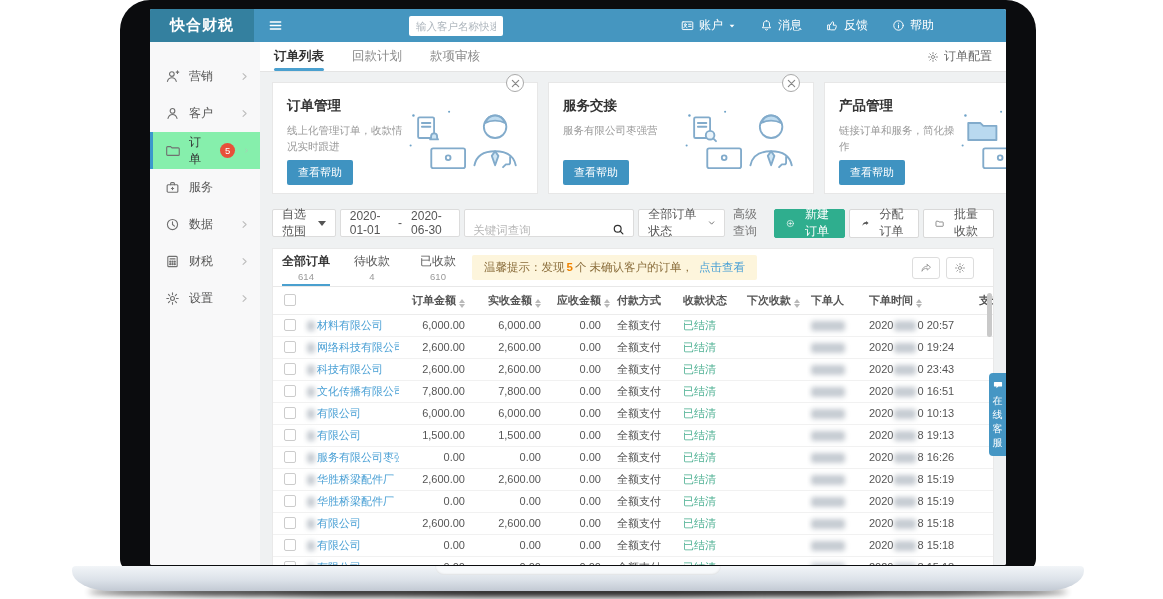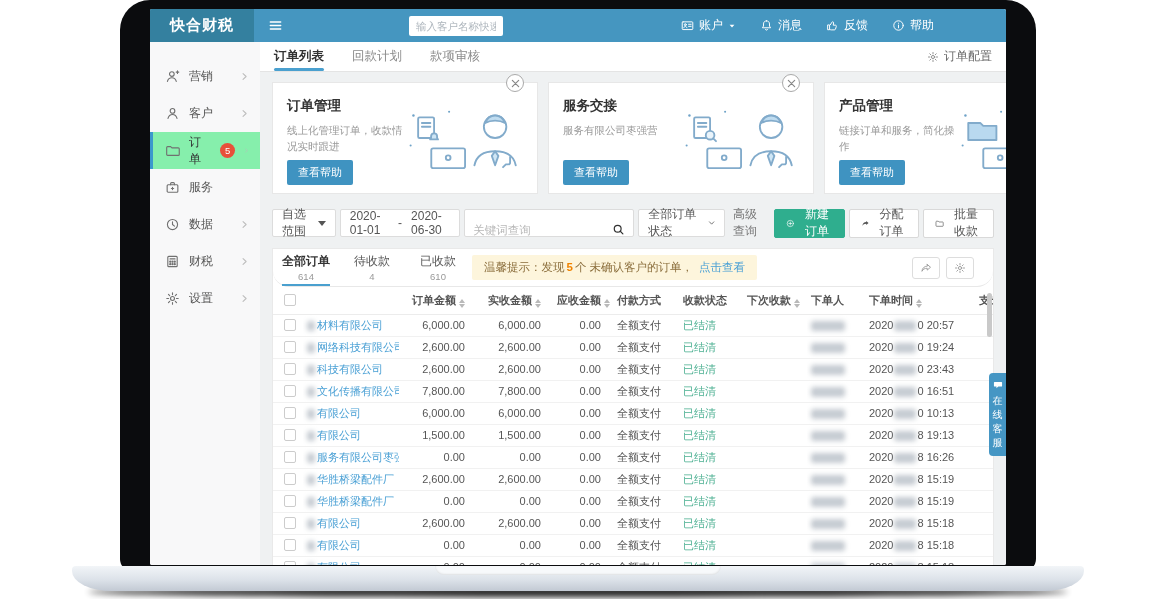--- a/index.html
+++ b/index.html
@@ -98,21 +98,21 @@
   .fspacer { flex:1; }
   .btn { height:29px; display:flex; align-items:center; gap:6px; padding:0 11px; font-size:12px;
     border-radius:2px; cursor:pointer; border:1px solid transparent; }
   .btn .ic { width:13px; height:13px; }
   .btn.green { background:#2fae8e; color:#fff; border-color:#2fae8e; }
   .btn.white { background:#fff; color:#555; border-color:#d9d9d9; }
 
   
   .panel { margin:0 12px; background:#fff; border:1px solid #e9e9e9; border-bottom:none;
     flex:1; min-height:0; display:flex; flex-direction:column; position:relative; }
-  .paneltop { flex:0 0 37px; border-bottom:1px solid #e8e8e8; display:flex; align-items:center; padding-right:19px;border-radius:16px; }
+  .paneltop { flex:0 0 37px; border-bottom:1px solid #e8e8e8; display:flex; align-items:center; padding-right:19px; }
   .ltab { width:66px; text-align:center; position:relative; height:37px; display:flex;
     flex-direction:column; justify-content:center; cursor:pointer; }
   .ltab .l { font-size:12px; color:#555; }
   .ltab .c { font-size:9.5px; color:#999; margin-top:1px; }
   .ltab.active .l { font-weight:bold; color:#333; }
   .ltab.active::after { content:""; position:absolute; bottom:0; left:9px; right:9px; height:2px; background:#4aa0cf; }
   .notice { margin-left:1px; background:#fdf5dc; padding:5px 12px; font-size:11.5px;
     color:#8a6d3b; border-radius:2px; white-space:nowrap; }
   .notice b { color:#f08300; font-weight:bold; margin:0 2px; }
   .notice a { color:#4aa0d5; margin-left:6px; cursor:pointer; text-decoration:none; }

